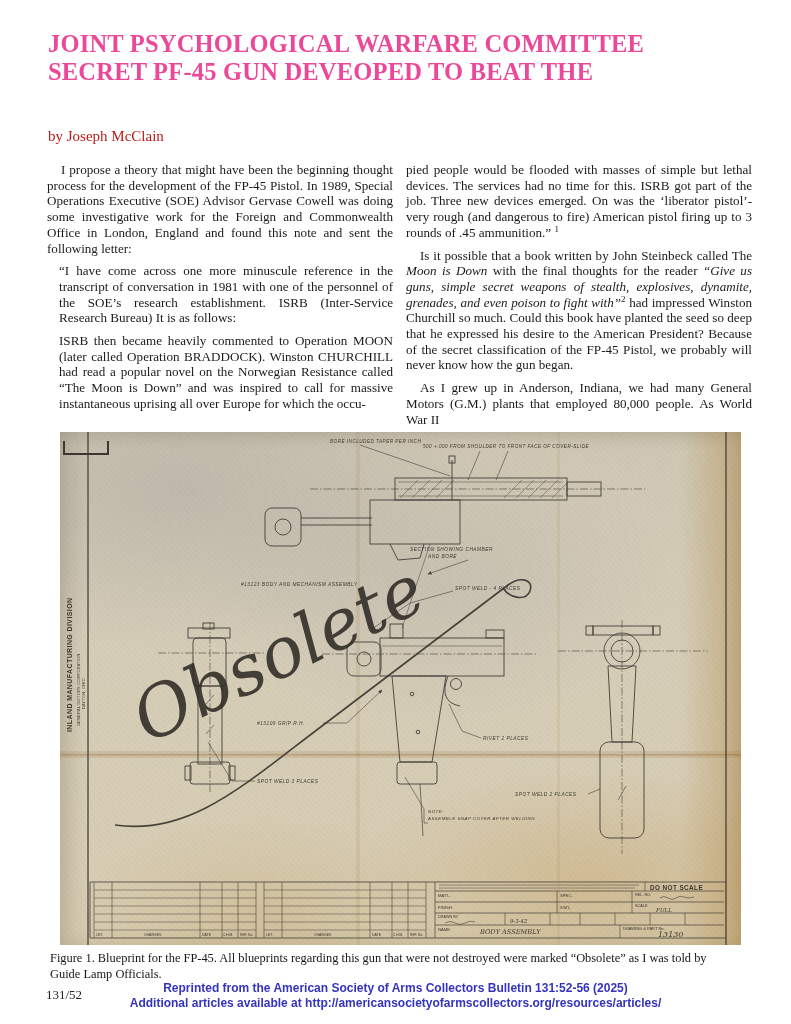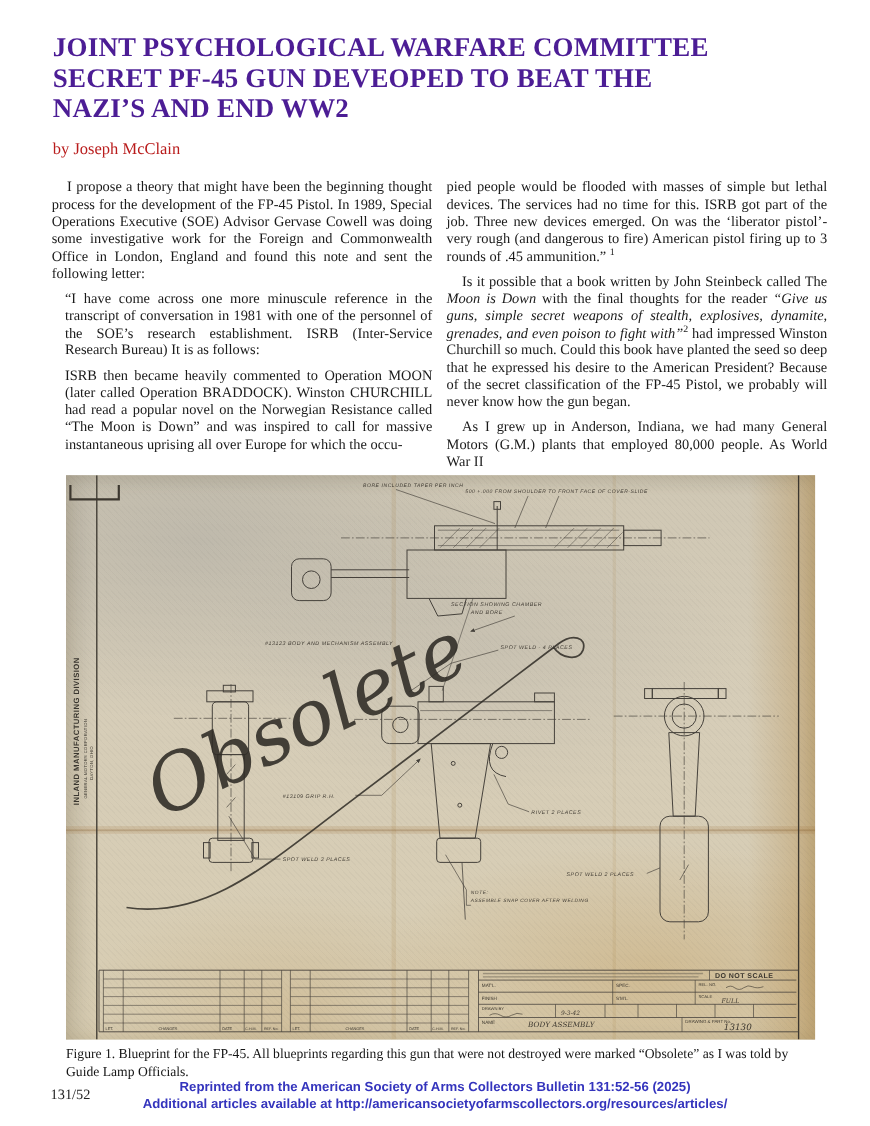--- a/index.html
+++ b/index.html
@@ -1,19 +1,19 @@
 <!DOCTYPE html>
 <html><head>
 <meta charset="utf-8">
 <style>
   html,body{margin:0;padding:0;}
   body{width:791px;height:1024px;position:relative;background:#ffffff;
        font-family:"Liberation Serif", serif;color:#1a1a1a;overflow:hidden;}
   .title{position:absolute;left:48px;top:30px;width:705px;font-weight:bold;
-         font-size:24.5px;line-height:1.13;letter-spacing:.2px;color:#4c1d95;}
+         font-size:24.5px;line-height:1.13;letter-spacing:.2px;color:#ec4899;}
   .byline{position:absolute;left:48px;top:128px;font-size:15px;color:#b91c1c;}
   .col{position:absolute;top:162px;width:346px;font-size:13.1px;line-height:15.7px;
        text-align:justify;}
   .col-left{left:47px;}
   .col-right{left:406px;}
   p.roman{margin:0 0 7px 0;text-indent:14px;}
   p.quote{margin:0 0 7px 12px;text-indent:0;}
   sup{font-size:9px;line-height:0;}
   .figure{position:absolute;left:60px;top:432px;width:681px;height:513px;
     box-shadow:inset 0 0 18px rgba(120,95,45,.22);
@@ -21,34 +21,33 @@
       repeating-linear-gradient(47deg, rgba(70,70,70,.035) 0 1px, transparent 1px 4px),
       radial-gradient(ellipse 60% 45% at 18% 12%, rgba(125,130,138,.22), transparent 70%),
       radial-gradient(ellipse 50% 40% at 55% 30%, rgba(125,130,140,.15), transparent 70%),
       linear-gradient(to right, rgba(60,60,60,.10), transparent 4%),
       linear-gradient(to left, rgba(172,128,58,.42), transparent 9%),
       linear-gradient(to bottom, rgba(140,140,140,.14), transparent 3%),
       radial-gradient(ellipse 55% 35% at 78% 88%, rgba(190,148,78,.32), transparent 65%),
       radial-gradient(ellipse 40% 30% at 30% 95%, rgba(185,145,80,.22), transparent 70%),
       linear-gradient(180deg, #cfc7b4 0%, #d6cdb8 40%, #d8cdb2 100%);}
   .figure svg{position:absolute;left:0;top:0;}
-  .caption{position:absolute;left:60px;top:951px;width:684px;font-size:12.4px;
+  .caption{position:absolute;left:50px;top:951px;width:684px;font-size:12.4px;
            line-height:15.5px;color:#161616;}
   .pageno{position:absolute;left:46px;top:987px;font-size:13px;color:#222;}
   .footer{position:absolute;left:0;top:981px;width:791px;text-align:center;
           font-family:"Liberation Sans", sans-serif;font-weight:bold;
           font-size:12px;line-height:14.5px;color:#3434bd;}
 </style>
 </head>
 <body>
 
 <div class="title">
   <div>JOINT PSYCHOLOGICAL WARFARE COMMITTEE</div>
   <div>SECRET PF-45 GUN DEVEOPED TO BEAT THE</div>
-  <div>NAZI’S AND END WW2</div>
 </div>
 
 <div class="byline">by Joseph McClain</div>
 
 <div class="col col-left">
   <p class="roman">I propose a theory that might have been the beginning thought process for the development of the FP-45 Pistol. In 1989, Special Operations Executive (SOE) Advisor Gervase Cowell was doing some investigative work for the Foreign and Commonwealth Office in London, England and found this note and sent the following letter:</p>
   <p class="quote">“I have come across one more minuscule reference in the transcript of conversation in 1981 with one of the personnel of the SOE’s research establishment. ISRB (Inter-Service Research Bureau) It is as follows:</p>
   <p class="quote">ISRB then became heavily commented to Operation MOON (later called Operation BRADDOCK). Winston CHURCHILL had read a popular novel on the Norwegian Resistance called “The Moon is Down” and was inspired to call for massive instantaneous uprising all over Europe for which the occu-</p>
 </div>
 

